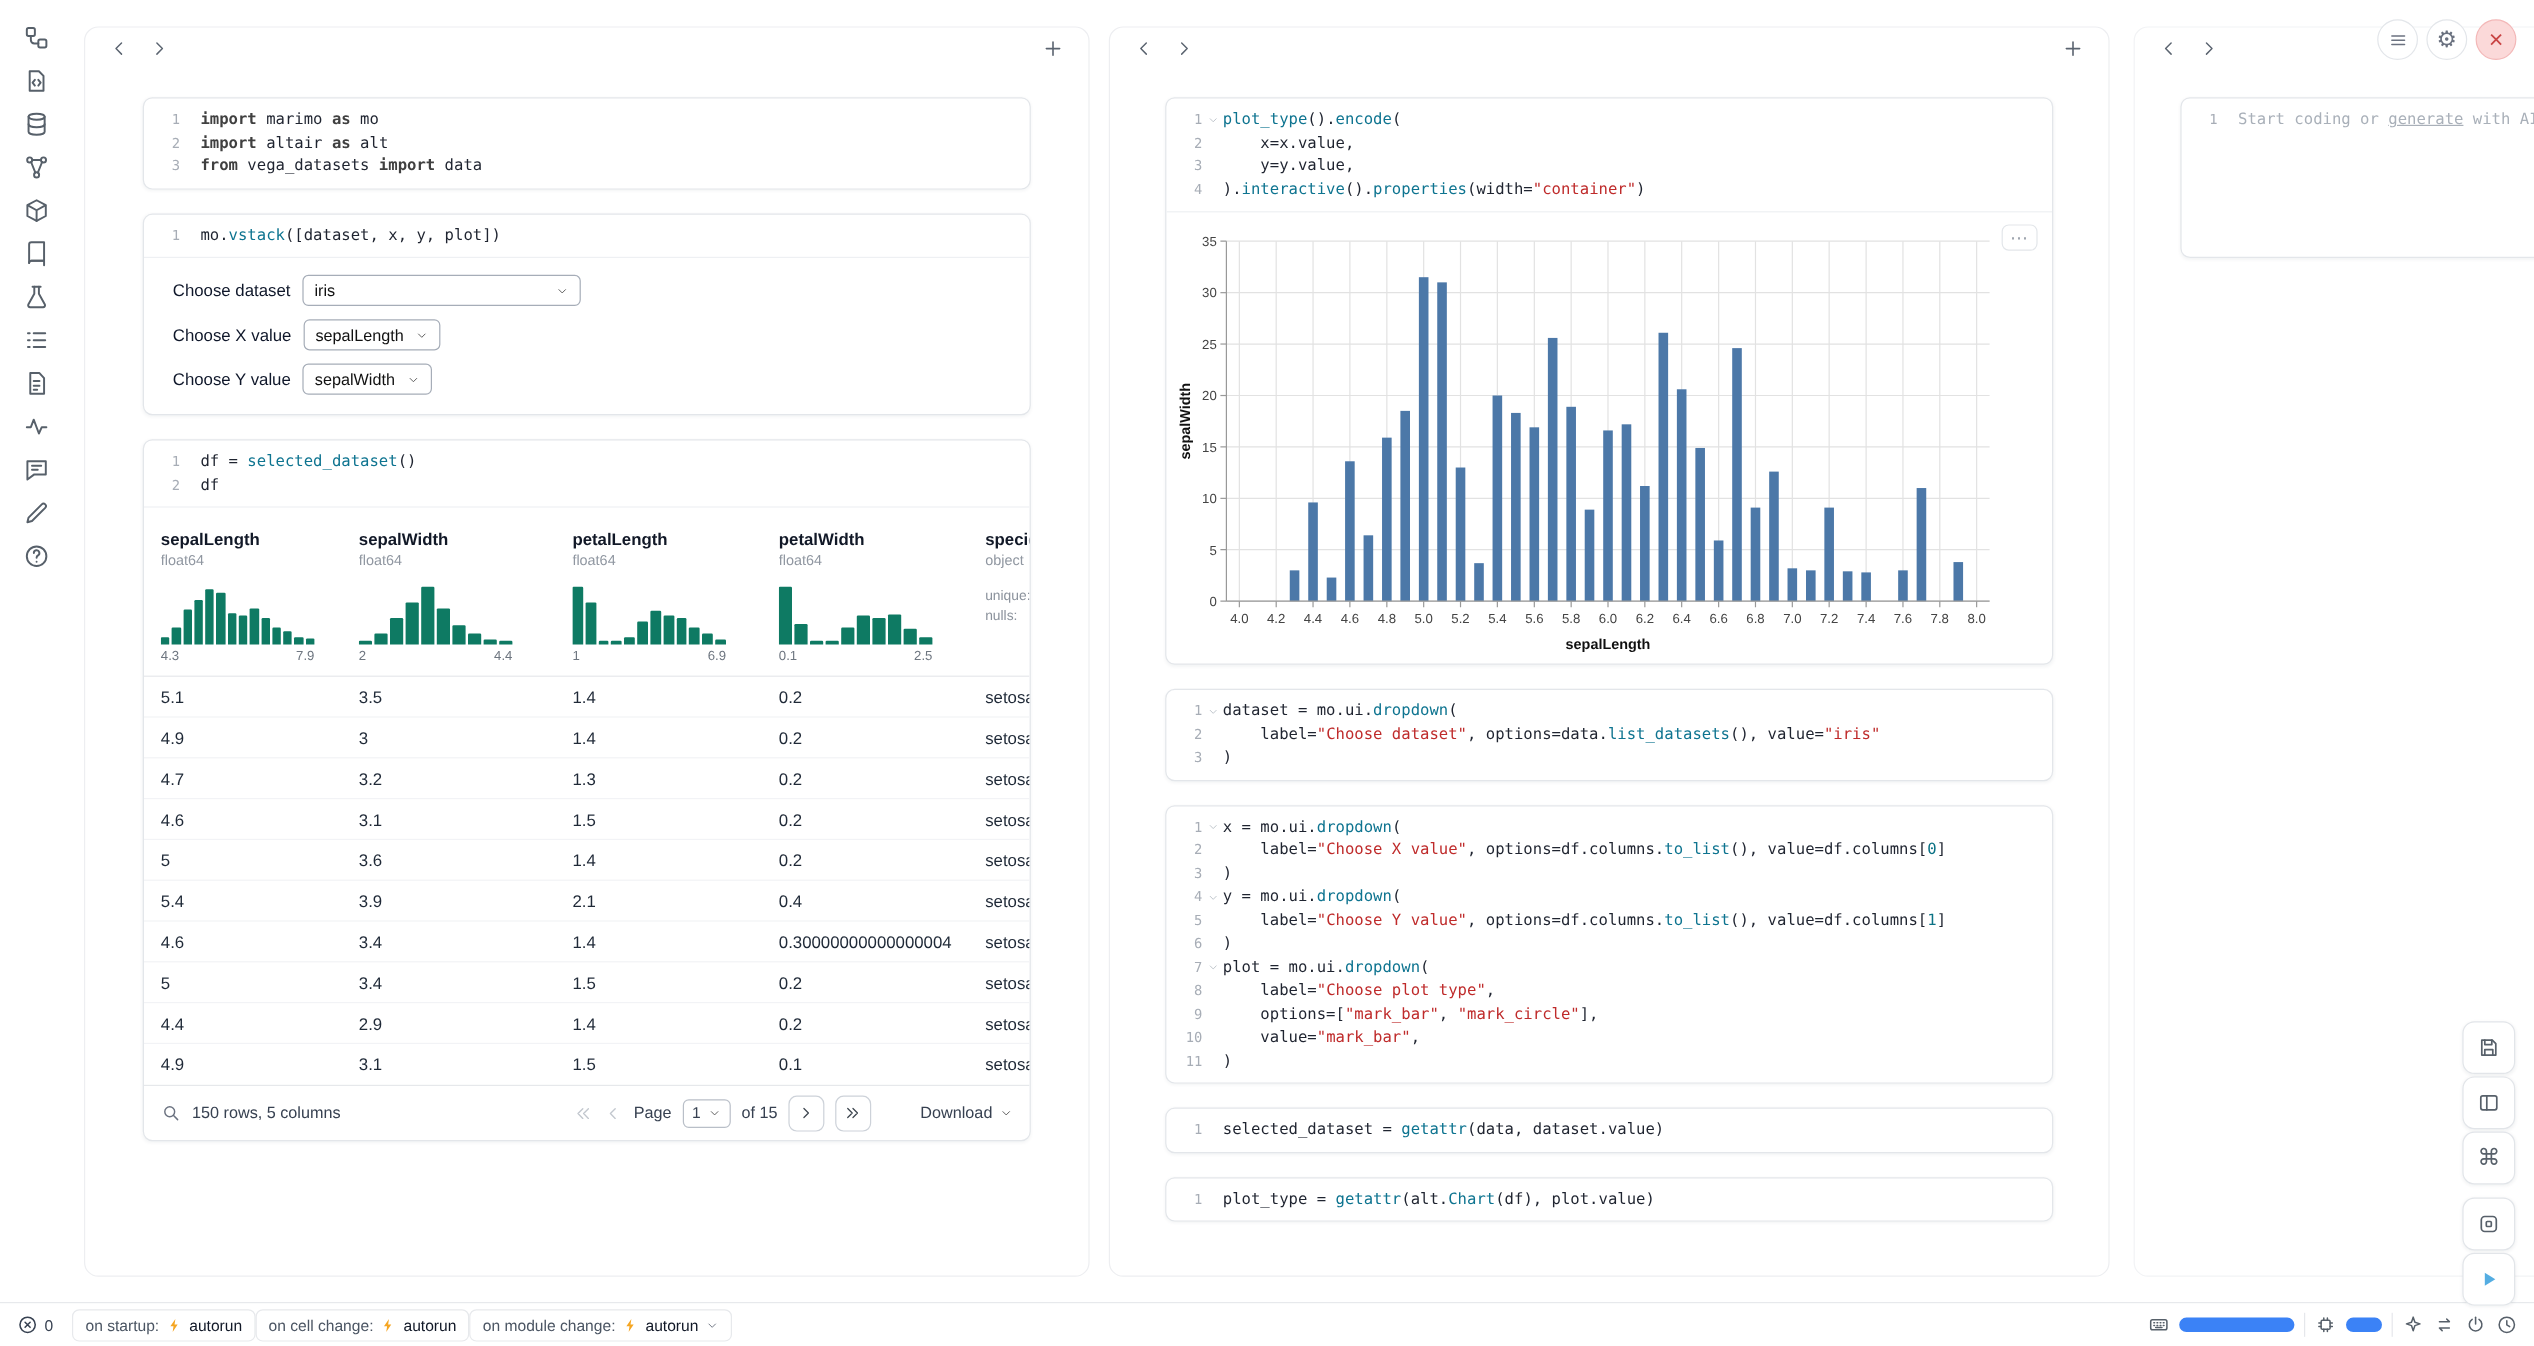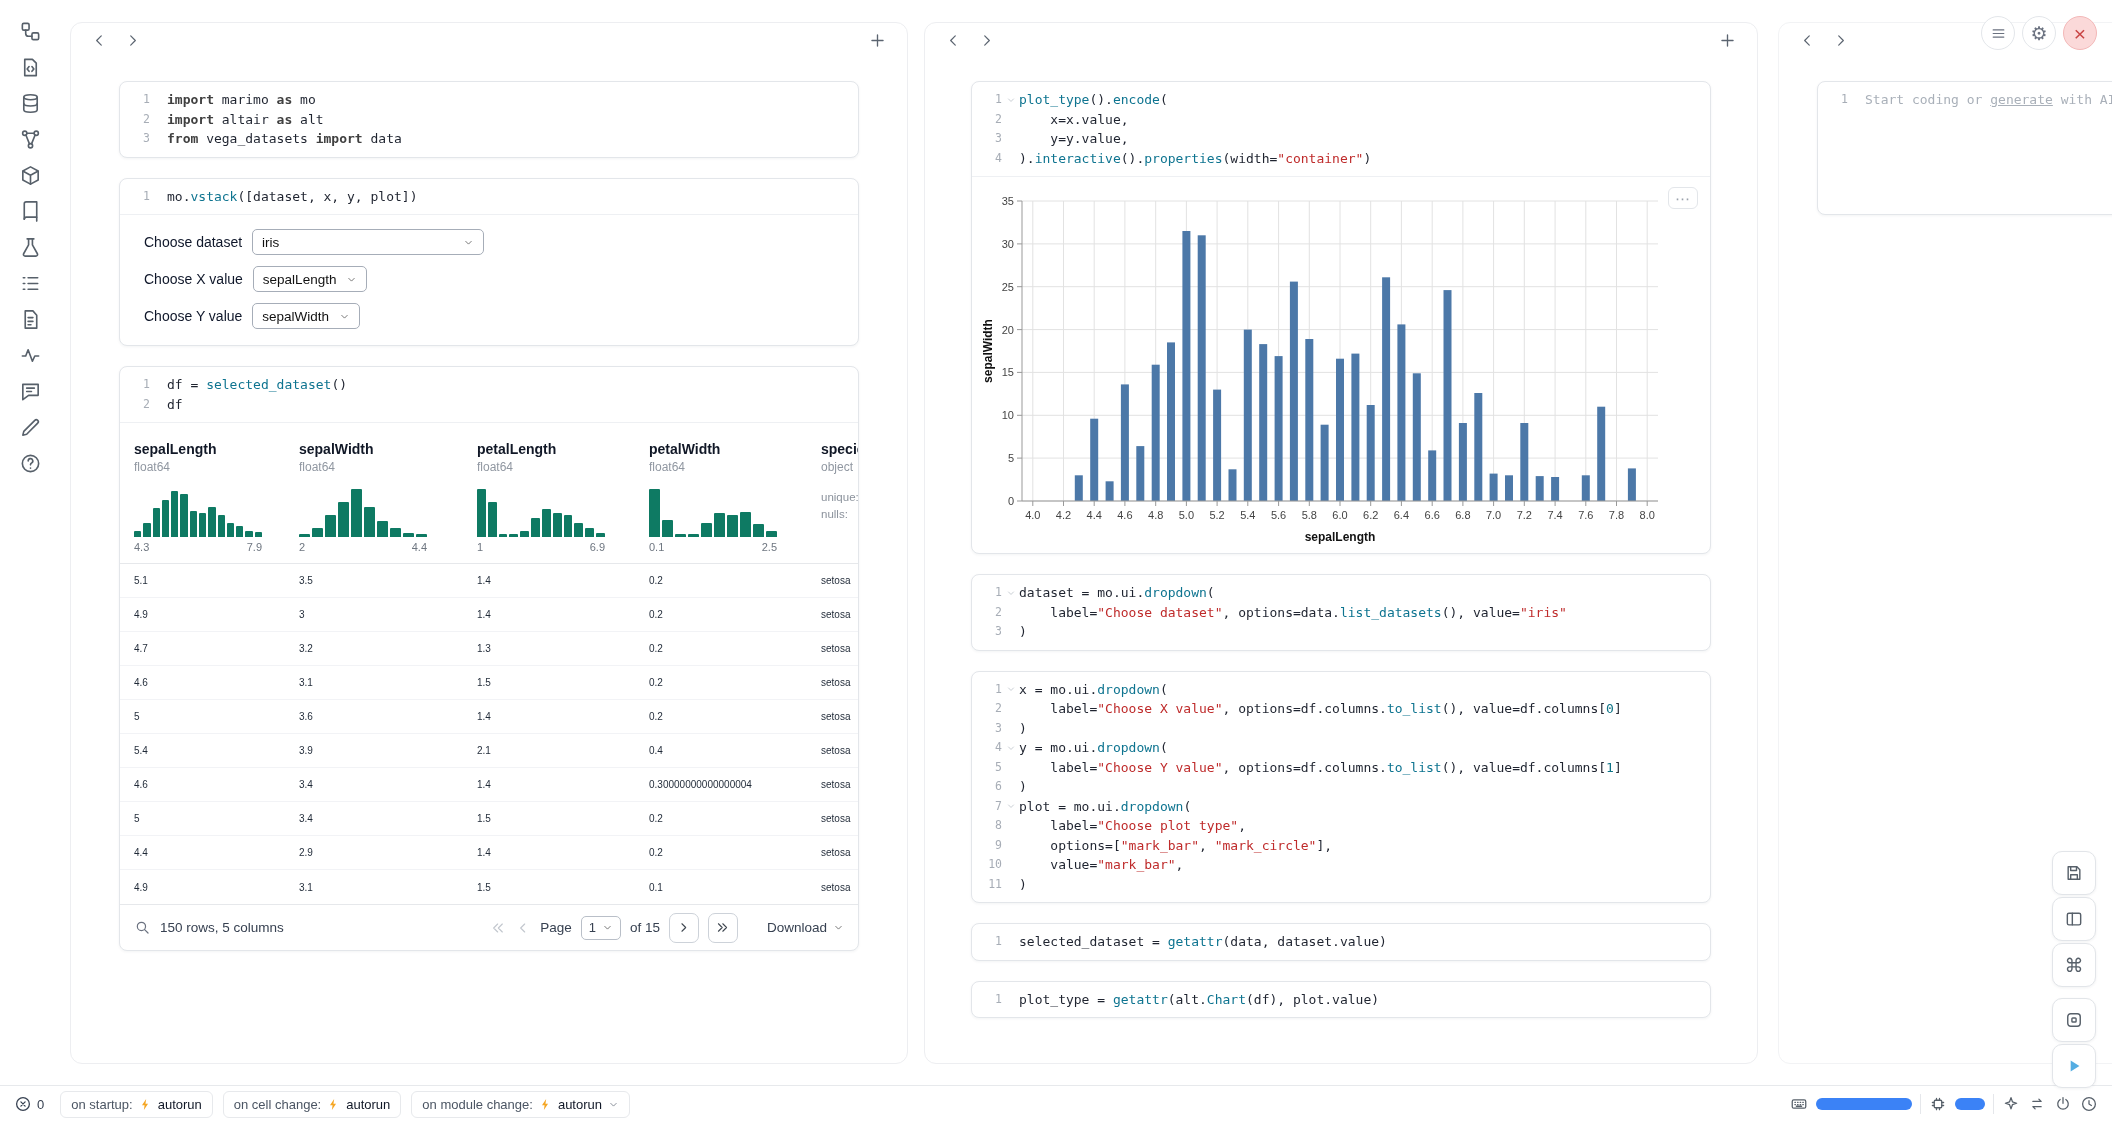--- a/index.html
+++ b/index.html
@@ -57,34 +57,34 @@
   #df{overflow:hidden}
   .df-header{display:flex;padding:16px 0 10px 14px;border-bottom:1px solid #e6e8eb}
   .df-col{flex:none;padding-right:6px;overflow:hidden}
   .df-name{font-size:14px;font-weight:600;color:#111827;line-height:20px;white-space:nowrap}
   .df-dtype{font-size:12px;color:#9097a1;line-height:17px}
   .hist{display:flex;align-items:flex-end;gap:2px;height:48px;width:128px;margin-top:13px}
   .hist div{flex:1;border-radius:1px 1px 0 0}
   .df-minmax{display:flex;justify-content:space-between;width:128px;font-size:11px;color:#6e7680;margin-top:4px}
   .df-extra{margin-top:13px;font-size:11.5px;color:#8b929c;line-height:17px;white-space:nowrap}
   .df-row{display:flex;height:34px;align-items:center;padding-left:14px;border-bottom:1px solid #f2f3f6;
-          font-size:10px;color:#1f2937}
+          font-size:14px;color:#1f2937}
   .df-row:last-child{border-bottom:0}
   .df-cell{flex:none;overflow:hidden;white-space:nowrap}
   .df-footer{border-top:1px solid #e6e8eb;height:46px;display:flex;align-items:center;
              padding:0 14px;gap:9px;font-size:13.5px;color:#374151}
   .spacer{flex:1}
   .ftr-ic{width:17px;height:17px;color:#6b7280;cursor:pointer}
   .pg{width:16px;height:16px;color:#c2c7ce;cursor:pointer}
   .pg-btn{width:30px;height:30px;border:1px solid #cdd2d9;border-radius:7px;color:#3f4750;cursor:pointer;
           display:inline-flex;align-items:center;justify-content:center;background:#fff}
   .pg-btn svg{width:15px;height:15px}
   .page-select{display:inline-flex;align-items:center;gap:6px;border:1px solid #b9bfc8;border-radius:5px;
                height:24px;padding:0 7px;font-size:13px;cursor:pointer;background:#fff}
-  .download{display:inline-flex;align-items:center;gap:6px;margin-left:20px;color:#374151;cursor:pointer}
+  .download{display:inline-flex;align-items:center;gap:6px;margin-left:32px;color:#374151;cursor:pointer}
 
   
   .plot-output{position:relative;padding:12px 0 4px 8px}
   .plot-menu{position:absolute;top:10px;right:12px;width:30px;height:22px;border:1px solid #e3e6ea;
              border-radius:6px;display:flex;align-items:center;justify-content:center;color:#9aa1ab;
              background:#fff;cursor:pointer}
 
   
   .placeholder{color:#a9b0b9}
   .ph-link{text-decoration:underline;cursor:pointer;color:#a9b0b9}
@@ -100,21 +100,21 @@
              box-shadow:0 1px 3px rgba(20,30,50,.06);display:flex;align-items:center;justify-content:center;
              margin-bottom:2px;cursor:pointer}
   .float-btn svg{width:20px;height:20px}
   .float-btn.gap{margin-top:9px}
 
   
   .statusbar{position:absolute;left:0;right:0;bottom:0;height:37px;background:#fff;border-top:1px solid #e7e9ec;
              display:flex;align-items:center;padding:0 14px;font-size:13px;color:#374151;z-index:5}
   .err{display:flex;align-items:center;gap:5px;cursor:pointer}
   .err-ic{width:18px;height:18px;color:#374151}
-  #segments{display:flex;gap:10px;margin-left:16px}
+  #segments{display:flex;margin-left:16px}
   .segment{display:flex;align-items:center;gap:6px;height:27px;border:1px solid #e7e9ec;border-radius:6px;
            padding:0 10px;cursor:pointer;background:#fff}
   .seg-label{color:#4b5563}
   .seg-val{color:#111827}
   .bolt{width:13px;height:13px}
   .seg-chev{width:11px;height:11px;color:#6b7280}
   .sb-right{margin-left:auto;display:flex;align-items:center;gap:8px}
   .sb-ic{width:18px;height:18px;color:#57606a;cursor:pointer}
   .meter{height:12px;border-radius:6px;display:inline-block}
   .vdiv{width:1px;height:20px;background:#e5e7eb}

